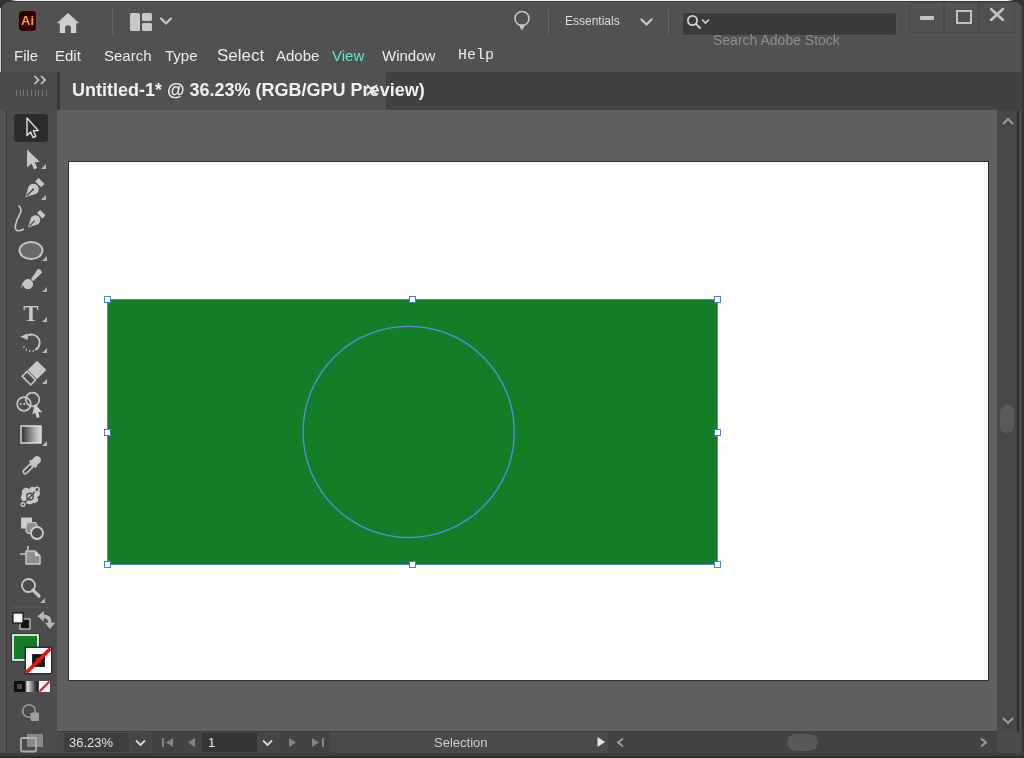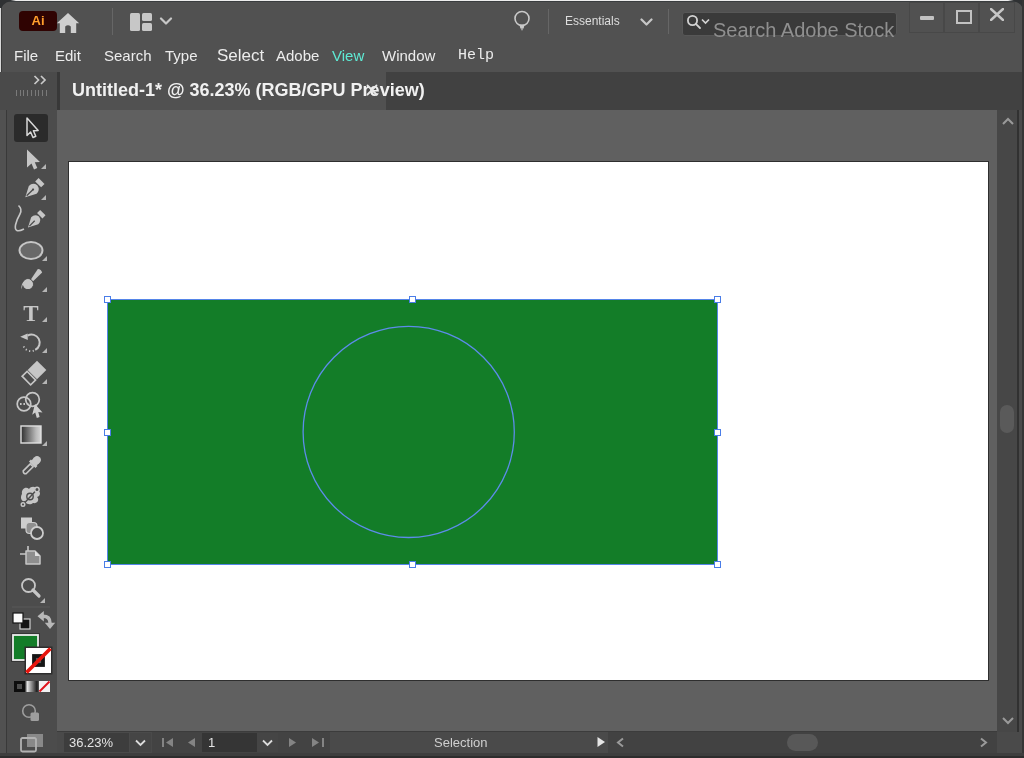--- a/index.html
+++ b/index.html
@@ -15,21 +15,21 @@
 <div class="abs" style="left:0;top:0;width:1px;height:753px;background:#d9d9d9;"></div>
 <div class="abs" style="left:1px;top:1px;width:1px;height:752px;background:#3a3a3a;"></div>
 
 <svg class="abs" style="left:0;top:0;" width="16" height="8" viewBox="0 0 16 8">
     <path d="M0 0 L16 0 Q4 1 1.5 8 L0 8 Z" fill="#2f3133"></path>
   </svg>
 <svg class="abs" style="left:1008px;top:0;" width="16" height="8" viewBox="0 0 16 8">
     <path d="M0 0 L16 0 L16 8 L14.5 8 Q12 1 0 0 Z" fill="#2f3133"></path>
   </svg>
 
-<div class="abs" style="left:19px;top:11px;width:38px;height:20px;background:#2f0302;border-radius:4px;color:#ff9e2c;font-weight:bold;font-size:13px;text-align:center;line-height:20px;">Ai</div>
+<div class="abs" style="left:19px;top:11px;width:17px;height:20px;background:#2f0302;border-radius:4px;color:#ff9e2c;font-weight:bold;font-size:13px;text-align:center;line-height:20px;">Ai</div>
 
 <svg class="abs" style="left:56px;top:13px;" width="24" height="20" viewBox="0 0 24 20">
   <path d="M12 0 L23.2 10.2 L20.2 10.2 L20.2 20 L14.8 20 L14.8 13.6 Q12 11 9.2 13.6 L9.2 20 L3.8 20 L3.8 10.2 L0.8 10.2 Z" fill="#cfcfcf"></path>
 </svg>
 
 <div class="abs" style="left:112px;top:8px;width:1px;height:27px;background:#666;"></div>
 
 <div class="abs" style="left:130px;top:13px;width:10px;height:18px;background:#c7c7c7;border-radius:1.5px;"></div>
 <div class="abs" style="left:142px;top:13px;width:10px;height:8px;background:#c7c7c7;border-radius:1.5px;"></div>
 <div class="abs" style="left:142px;top:23px;width:10px;height:8px;background:#c7c7c7;border-radius:1.5px;"></div>
@@ -48,21 +48,21 @@
   <path d="M1.5 1.5 L6.5 6.5 L11.5 1.5" fill="none" stroke="#c7c7c7" stroke-width="2.2" stroke-linecap="round" stroke-linejoin="round"></path>
 </svg>
 <div class="abs" style="left:668px;top:9px;width:1px;height:25px;background:#666;"></div>
 
 <div class="abs" style="left:682px;top:12px;width:213px;height:22px;background:#3a3a3a;border:1px solid #575757;border-radius:3px;"></div>
 <svg class="abs" style="left:686px;top:14px;" width="26" height="18" viewBox="0 0 26 18">
   <circle cx="6.5" cy="6.5" r="4.6" fill="none" stroke="#d2d2d2" stroke-width="1.8"></circle>
   <path d="M9.8 9.8 L14 14" stroke="#d2d2d2" stroke-width="1.8" stroke-linecap="round"></path>
   <path d="M16 5.5 L19.5 9 L23 5.5" fill="none" stroke="#d2d2d2" stroke-width="1.7"></path>
 </svg>
-<div class="abs" style="left:713px;top:19px;font-size:20px;color:#8f8f8f;text-align:right;">Search Adobe Stock</div>
+<div class="abs" style="left:713px;top:32px;font-size:14px;color:#8f8f8f;text-align:right;">Search Adobe Stock</div>
 
 <div class="abs" style="left:909px;top:2px;width:35px;height:31px;border:1px solid #484848;box-sizing:border-box;"></div>
 <div class="abs" style="left:944px;top:2px;width:35px;height:31px;border:1px solid #484848;box-sizing:border-box;"></div>
 <div class="abs" style="left:979px;top:2px;width:36px;height:31px;border:1px solid #484848;box-sizing:border-box;"></div>
 <div class="abs" style="left:920px;top:16px;width:14px;height:4px;background:#c2c2c2;border-radius:1px;"></div>
 <div class="abs" style="left:956px;top:10px;width:12px;height:10px;border:2px solid #c2c2c2;"></div>
 <svg class="abs" style="left:990px;top:8px;" width="14" height="13" viewBox="0 0 14 13">
   <path d="M1 1 L13 12 M13 1 L1 12" stroke="#c6c6c6" stroke-width="2.4" stroke-linecap="round"></path>
 </svg>
 

